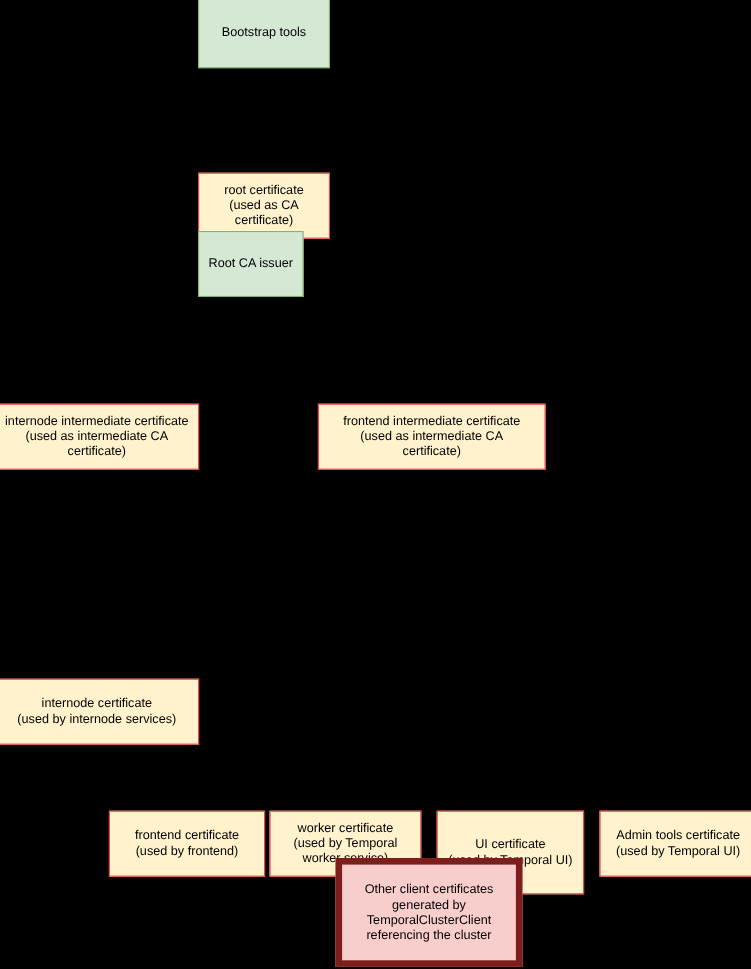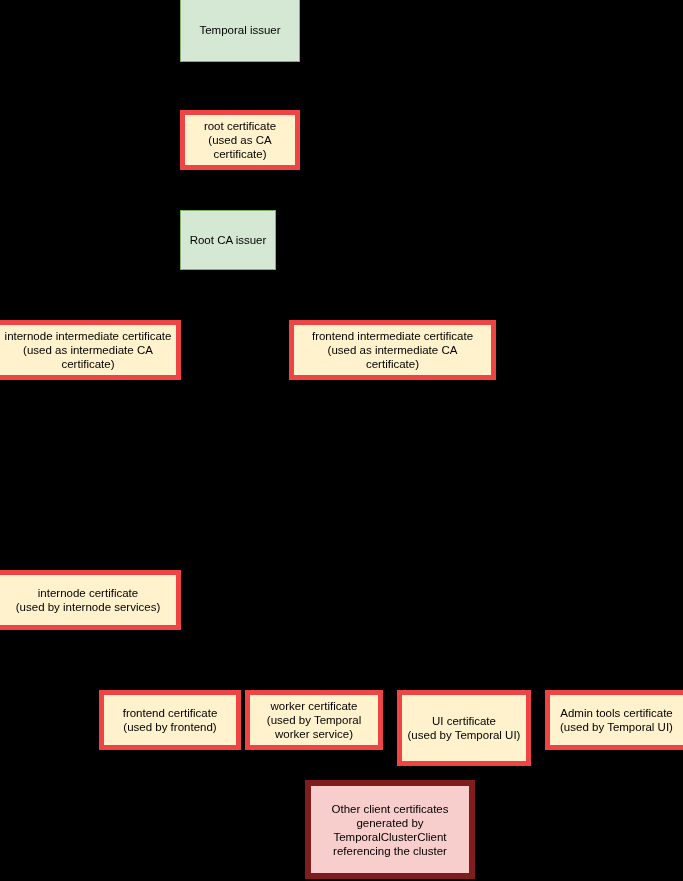--- a/index.html
+++ b/index.html
@@ -28,21 +28,22 @@
     color: #000000;
     padding: 2px 4px;
     white-space: pre-line;
   }
   .node.green {
     background: #d5e8d4;
     border: 1px solid #82b366;
   }
   .node.cream {
     background: #fff2cc;
-    border: 5px solid #ef4444;
+    border: 1px solid #ef4444;
+    margin-top: 47px;
   }
   .node.pink {
     background: #f8cecc;
     border: 6px solid #7f1d1d;
   }
   .edge {
     position: absolute;
     background: #000000;
   }
   .edge-h { height: 1px; }
@@ -73,21 +74,21 @@
     <div class="edge edge-v" style="left: 390px; top: 510px; height: 90px;"></div>
     <div class="edge edge-h" style="left: 314px; top: 600px; width: 76px;"></div>
     <div class="edge edge-v" style="left: 314px; top: 600px; height: 90px;"></div>
     <div class="edge edge-v" style="left: 390px; top: 510px; height: 90px;"></div>
     <div class="edge edge-h" style="left: 390px; top: 600px; width: 74px;"></div>
     <div class="edge edge-v" style="left: 464px; top: 600px; height: 90px;"></div>
     <div class="edge edge-v" style="left: 390px; top: 510px; height: 90px;"></div>
     <div class="edge edge-h" style="left: 390px; top: 600px; width: 227px;"></div>
     <div class="edge edge-v" style="left: 617px; top: 600px; height: 90px;"></div>
     <div class="edge edge-v" style="left: 390px; top: 510px; height: 270px;"></div>
-    <div class="node green" style="left: 180px; top: -2px; width: 120px; height: 64px;"><span>Temporal issuer</span></div>
+    <div class="node green" style="left: 180px; top: -2px; width: 120px; height: 64px;"><span>Bootstrap tools</span></div>
     <div class="node cream" style="left: 180px; top: 110px; width: 120px; height: 60px;"><span>root certificate
 (used as CA
 certificate)</span></div>
     <div class="node green" style="left: 180px; top: 210px; width: 96px; height: 60px;"><span>Root CA issuer</span></div>
     <div class="node cream" style="left: -5px; top: 320px; width: 186px; height: 60px;"><span>internode intermediate certificate
 (used as intermediate CA
 certificate)</span></div>
     <div class="node cream" style="left: 289px; top: 320px; width: 207px; height: 60px;"><span>frontend intermediate certificate
 (used as intermediate CA
 certificate)</span></div>

